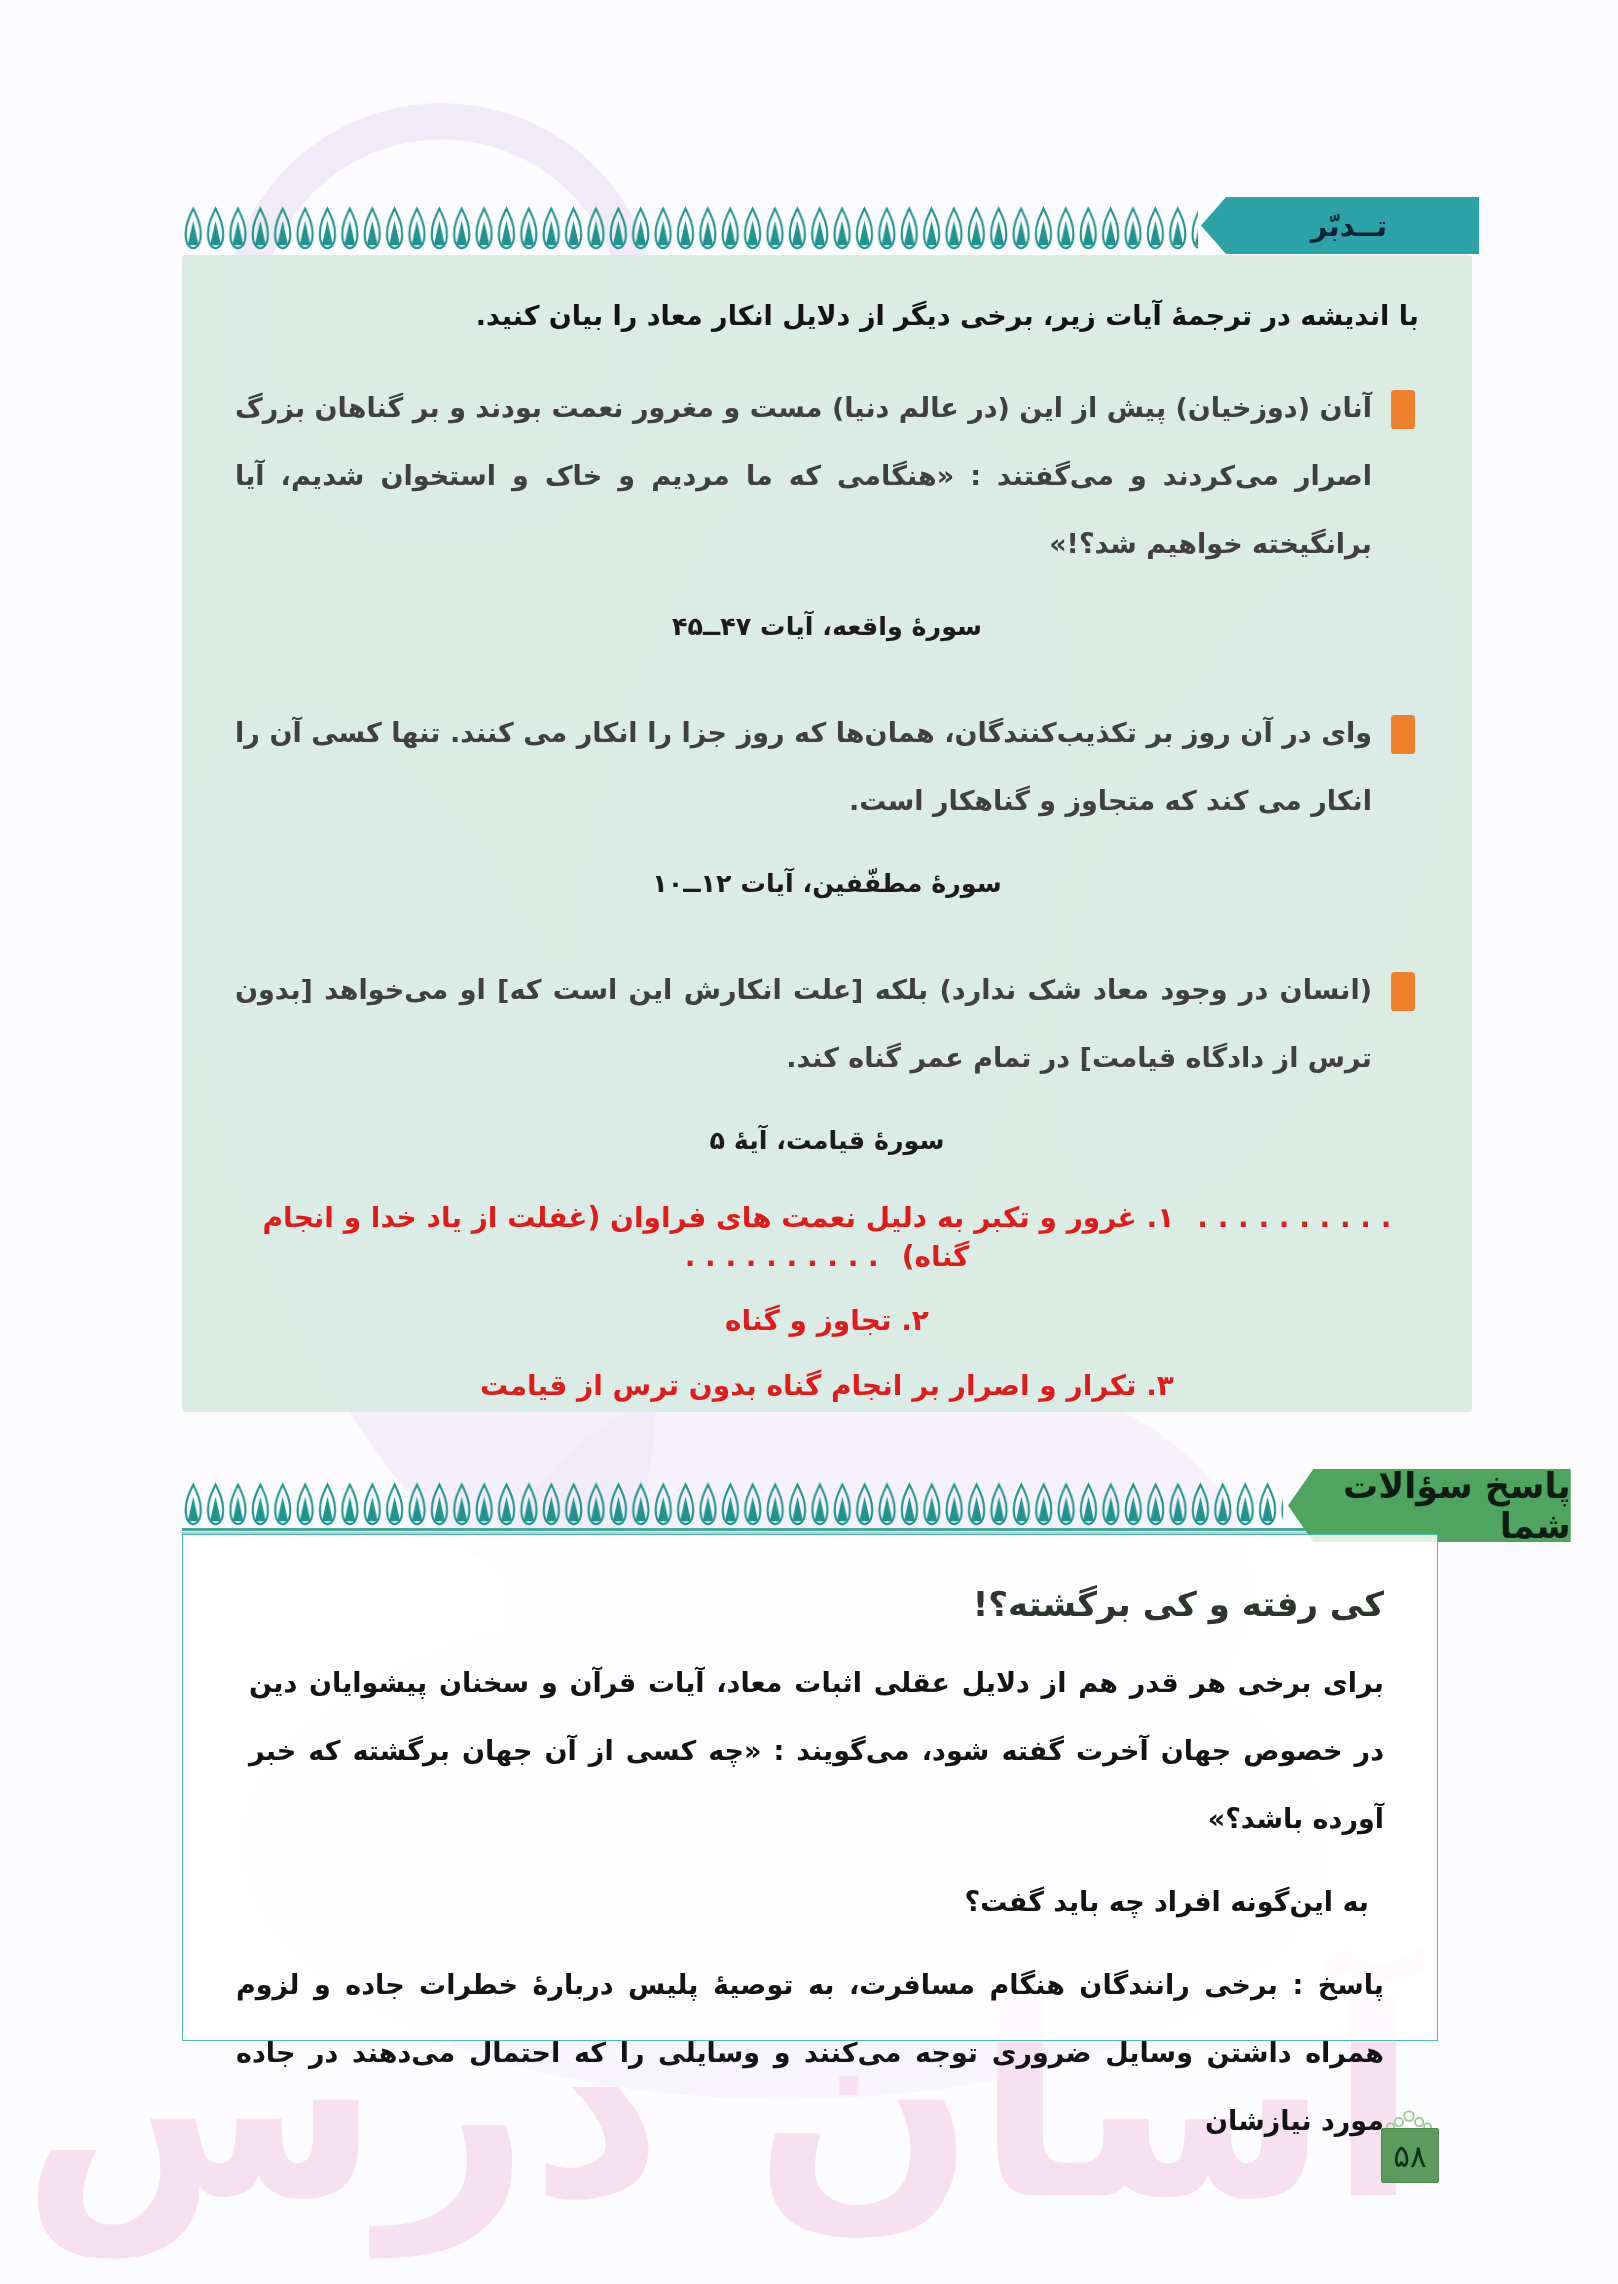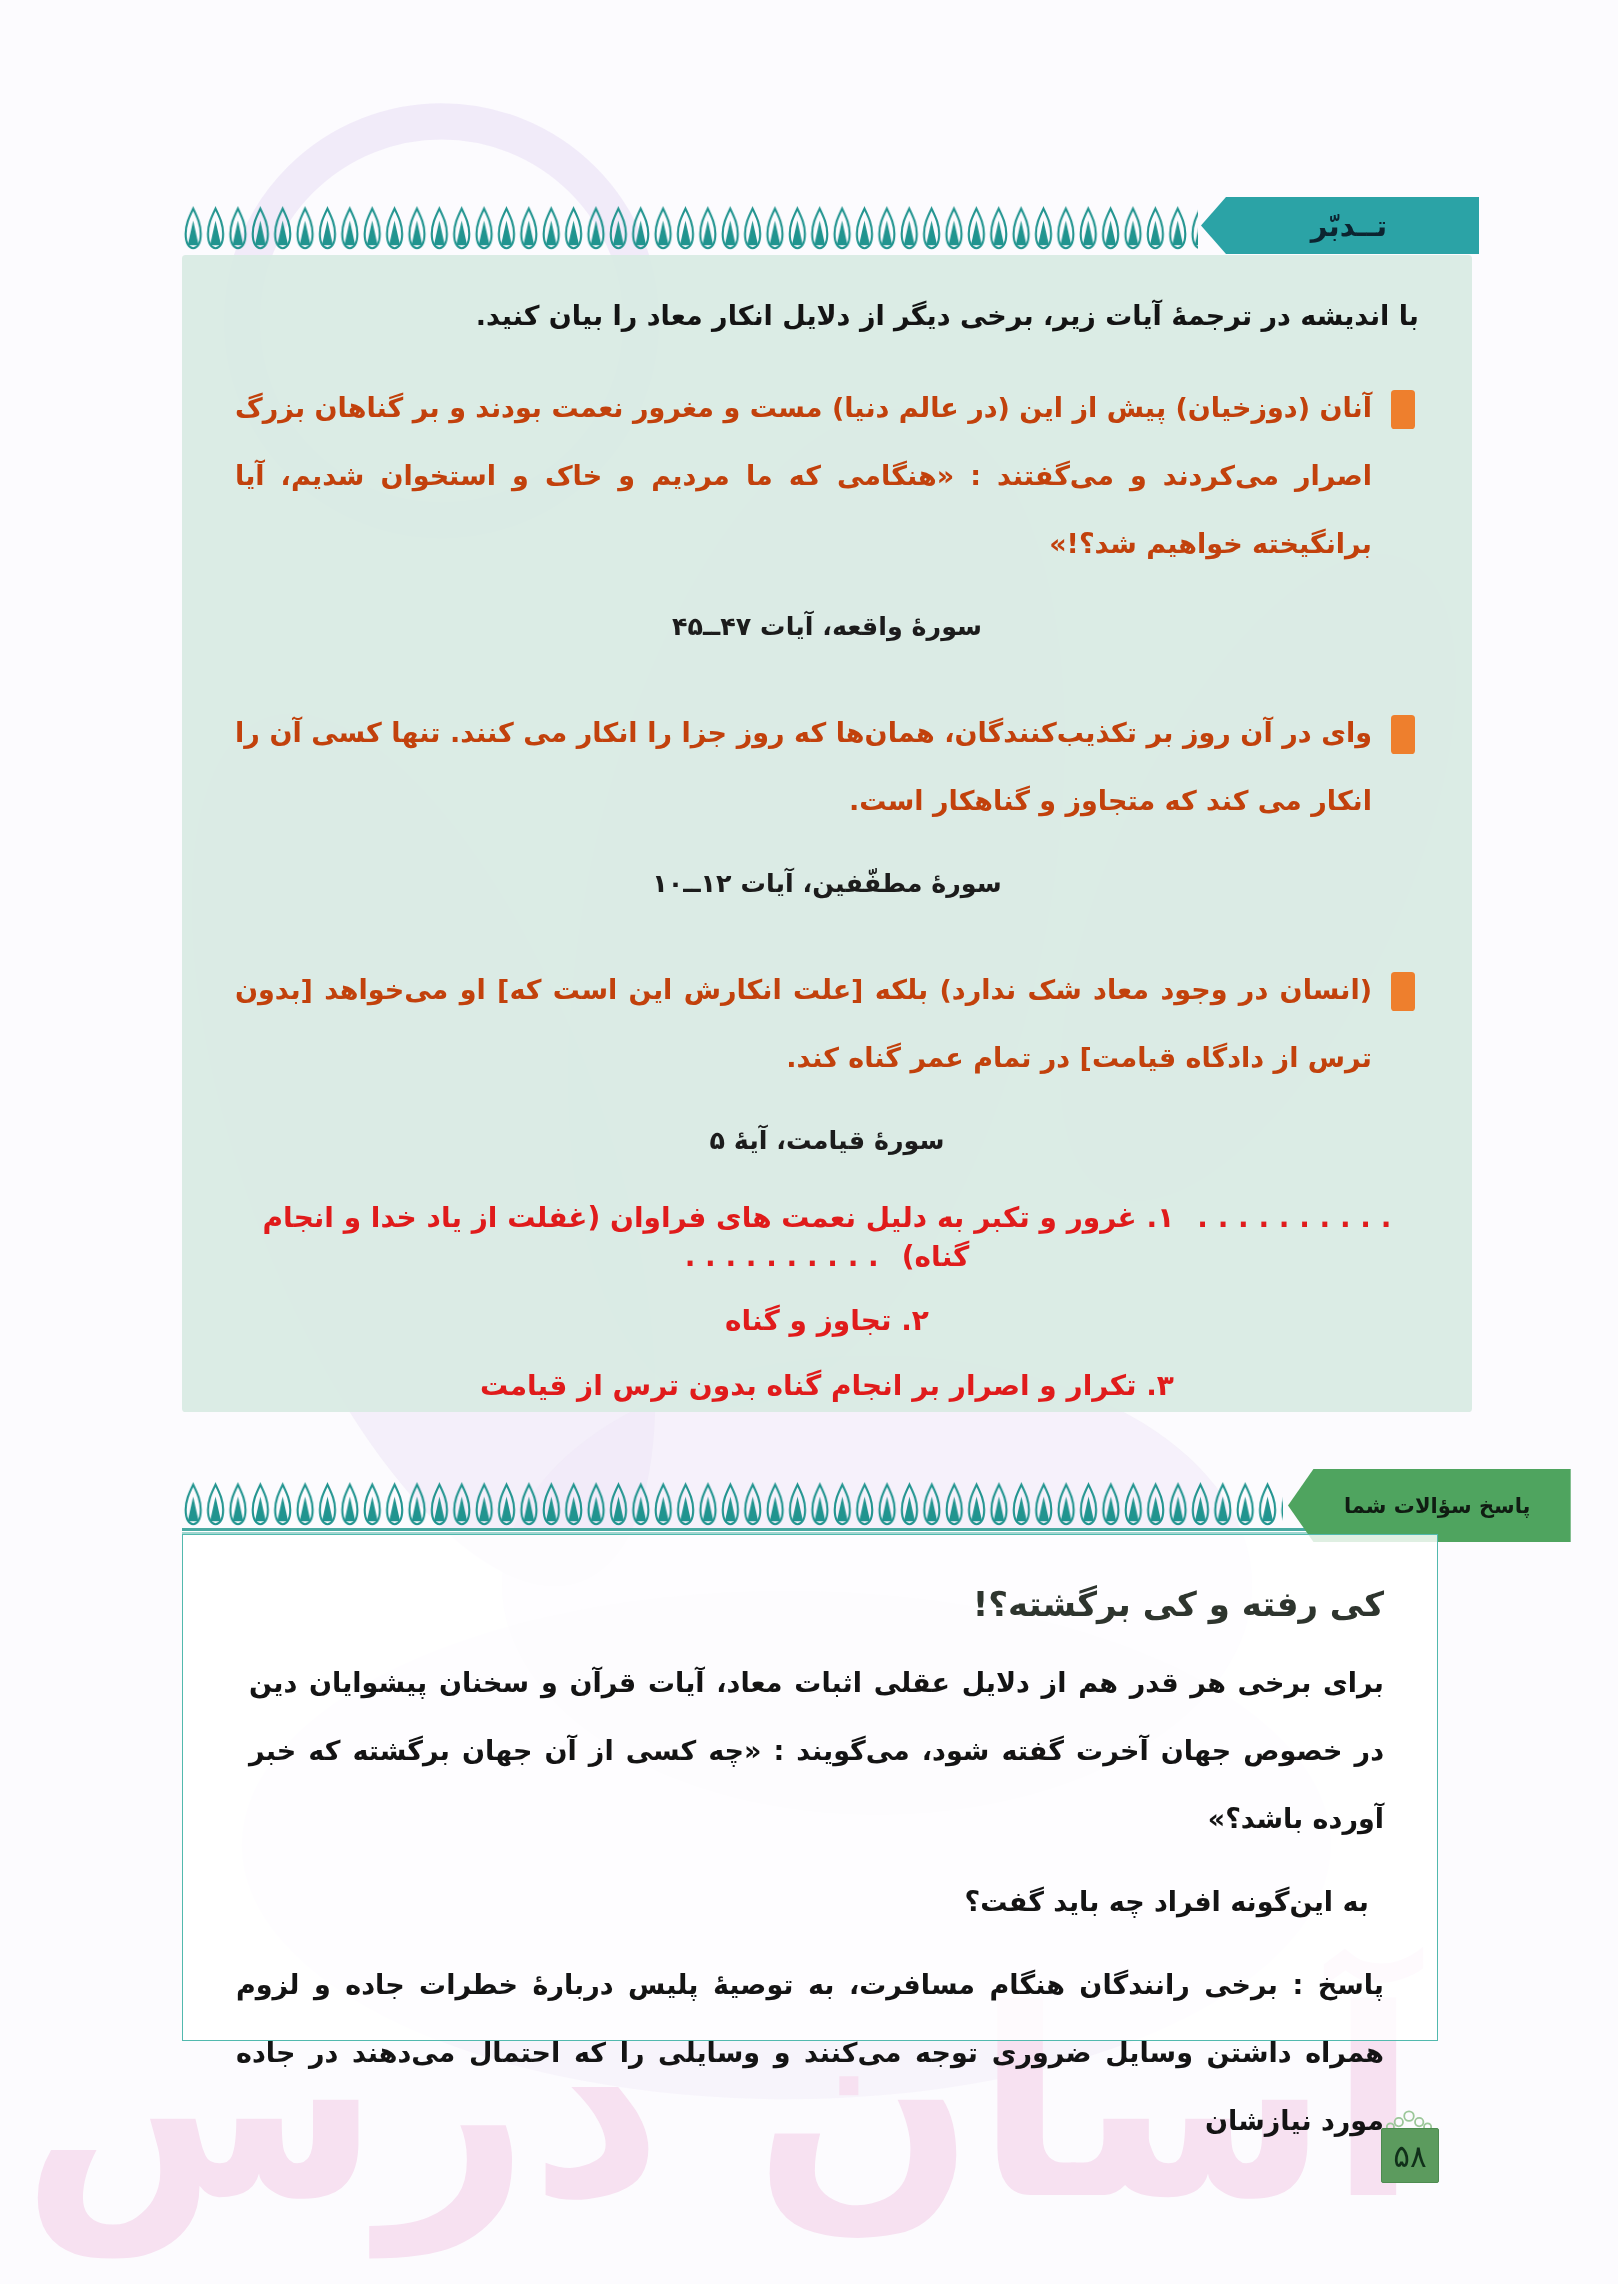--- a/index.html
+++ b/index.html
@@ -44,21 +44,21 @@
     clip-path:polygon(0 50%, 9% 0, 100% 0, 100% 100%, 9% 100%);
     font-weight:bold;
   }
   .tag1{
     left:1201px;top:197px;width:260px;height:57px;
     background:#2ba3a6;color:#0c2430;font-size:29px;
     padding-left:18px;
   }
   .tag2{
     left:1288px;top:1469px;width:267px;height:73px;
-    background:#4fa45f;color:#101c12;font-size:21px;
+    background:#4fa45f;color:#101c12;font-size:35px;
     padding-left:15.7px;
   }
 
   
   .box1{
     position:absolute;left:182px;top:255px;width:1290px;height:1157px;
     background:rgba(216,235,227,0.93);
     border-radius:3.6px;
     padding:27px 53px;box-sizing:border-box;
     color:#161616;
@@ -67,21 +67,21 @@
     font-size:27px;font-weight:bold;line-height:68px;
     text-align:right;margin:0 0 24px 0;color:#141414;
   }
   .verse{position:relative;padding-right:47px;margin:0;}
   .verse-bullet{
     position:absolute;right:3.6px;top:15.7px;width:24px;height:39px;
     background:#ee7f2d;border-radius:3.6px;
   }
   .verse-text{
     margin:0;font-size:27px;font-weight:bold;line-height:68px;
-    color:#c2410c;text-align:justify;
+    color:#404040;text-align:justify;
   }
   .verse-source{
     margin:18px 0 27px 0;font-size:25.4px;font-weight:bold;line-height:61px;
     color:#1c1c1c;text-align:center;
   }
   .verse-source.gap{margin-bottom:42px;}
   .red-answers{margin-top:27px;}
   .red-line{
     color:#e01b1b;font-weight:bold;font-size:28px;line-height:39px;
     text-align:center;margin:0 0 25.4px 0;

